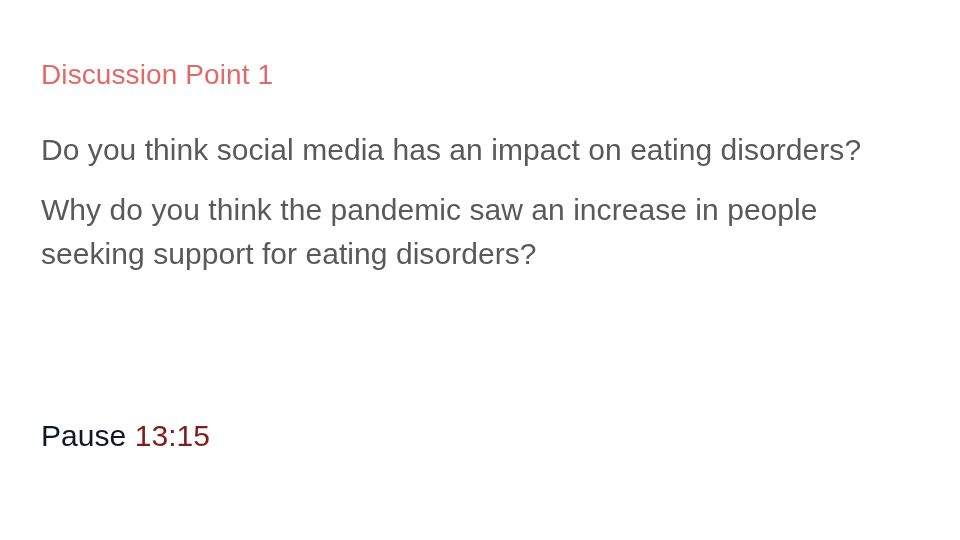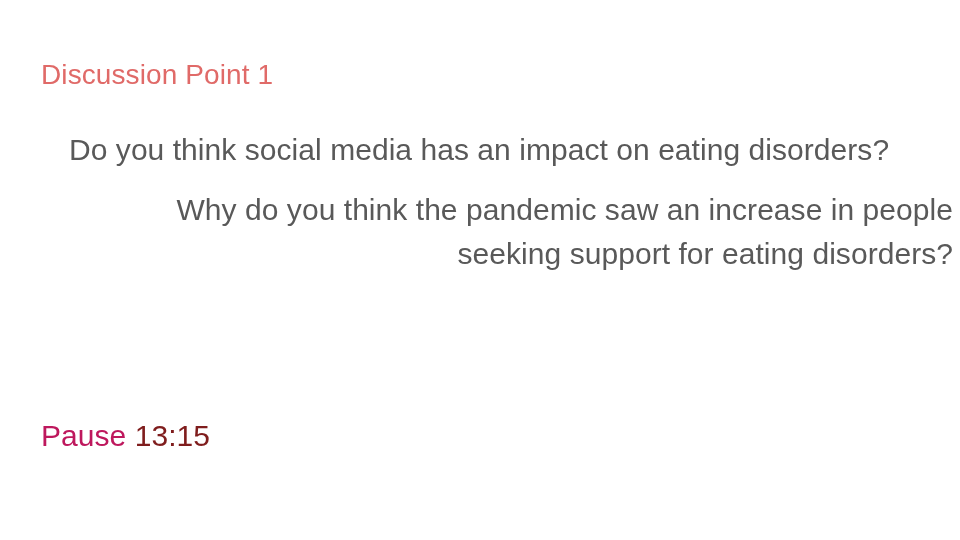--- a/index.html
+++ b/index.html
@@ -37,52 +37,50 @@
     white-space: nowrap;
     margin: 0;
   }
 
   
   #body-block {
     position: absolute;
     left: 41px;
     top: 128px;
     width: 884px;
-    margin-left: 28px;
   }
 
   .body-para {
     margin: 0;
     font-size: 30px;
     line-height: 44px;
     font-weight: 400;
     color: #595959;
     letter-spacing: 0.05px;
   }
 
   .body-para + .body-para {
     margin-top: 16px;
-    text-align: right;
   }
 
   
   #pause-line {
     position: absolute;
     left: 41px;
     top: 414px;
     font-size: 30px;
     line-height: 44px;
     font-weight: 400;
     color: #404040;
     letter-spacing: 0.05px;
     white-space: nowrap;
   }
 
   #pause-label {
-    color: #be185d;
+    color: #0f172a;
   }
 
   #pause-time {
     color: #7f1d1d;
   }
 
   .spacer {
     display: inline;
     white-space: pre;
   }

